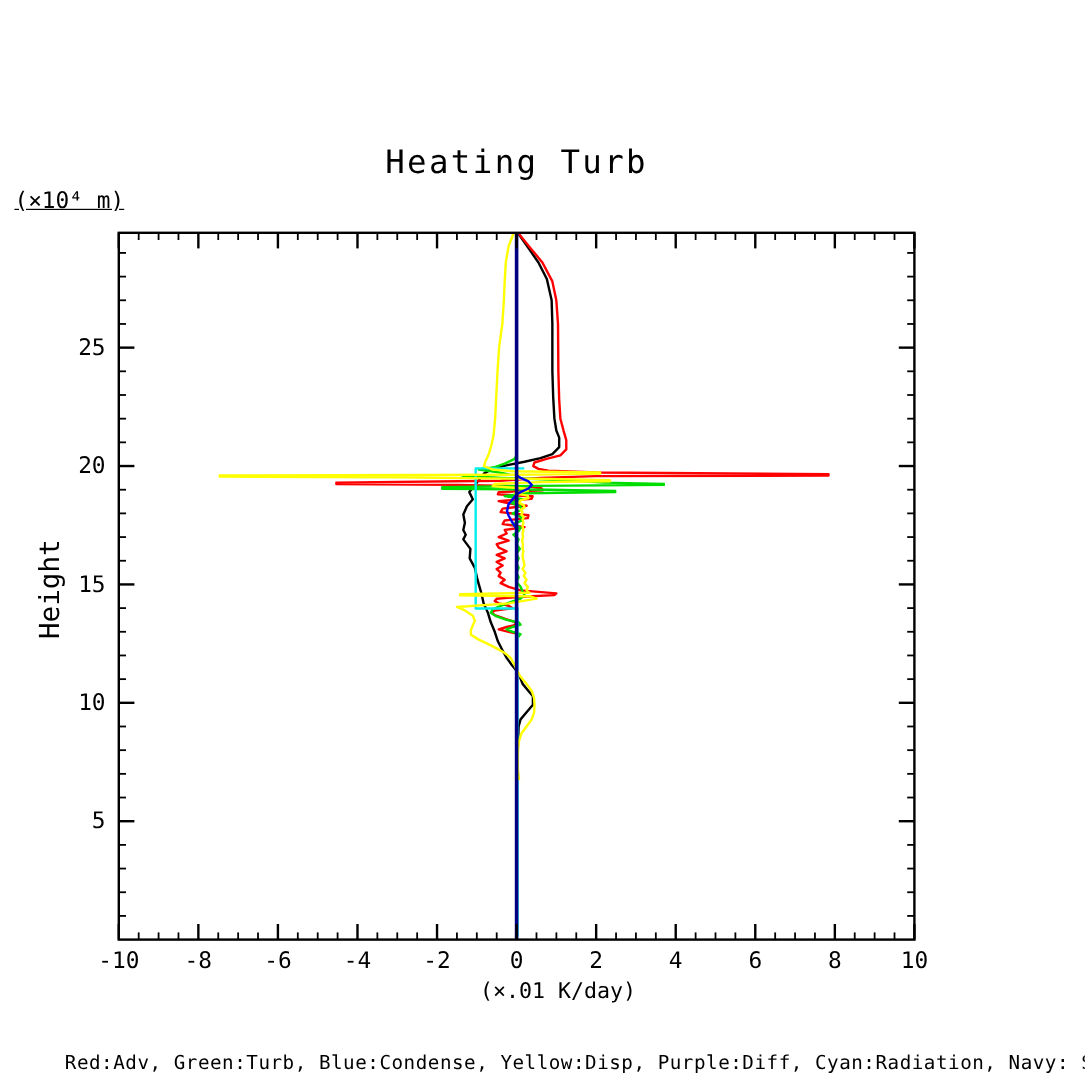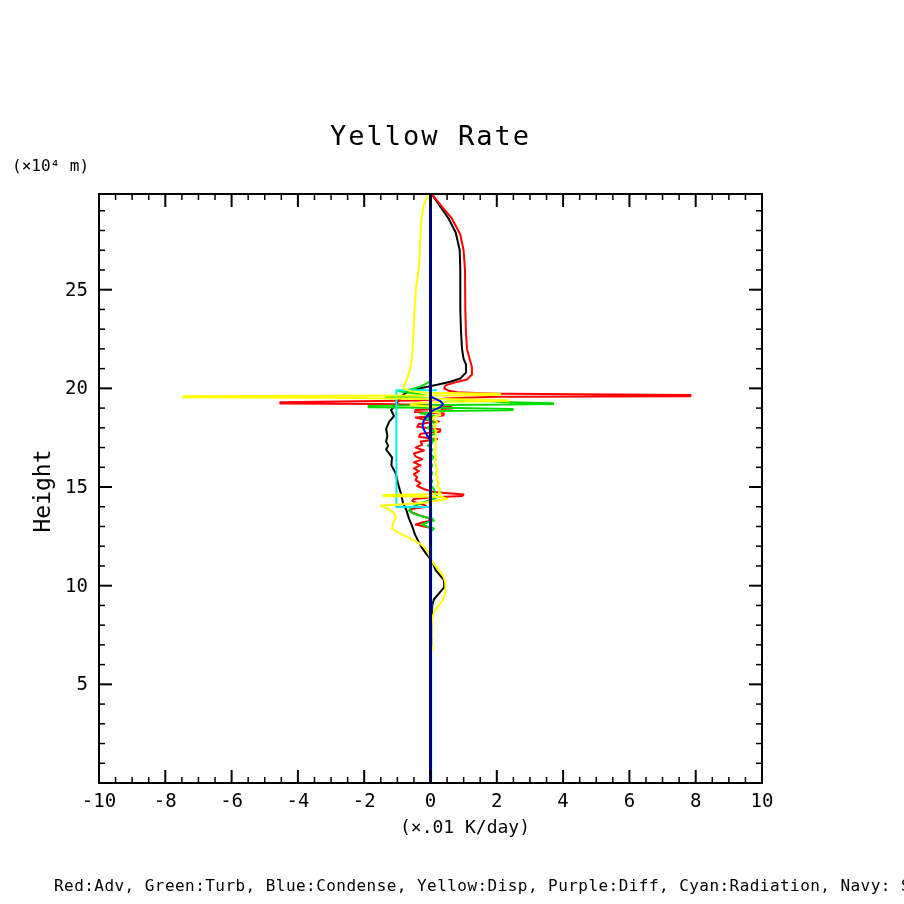--- a/index.html
+++ b/index.html
@@ -1,30 +1,30 @@
 <!DOCTYPE html>
 <html><head>
 <meta charset="utf-8">
 <style>
   html,body{margin:0;padding:0;}
   body{width:904px;height:904px;position:relative;background:#ffffff;overflow:hidden;
        font-family:"DejaVu Sans Mono","Liberation Mono",monospace;color:#000;}
   .abs{position:absolute;}
   .title{left:99px;top:120px;width:663px;text-align:center;font-size:27px;letter-spacing:2px;}
-  .y-unit{left:12px;top:156px;font-size:16px;}
+  .y-unit{left:12px;top:156px;font-size:19px;text-decoration:underline;}
   .x-unit{left:400px;top:816px;width:392px;font-size:18px;}
   .y-label{left:-18px;top:478px;width:120px;text-align:center;font-size:23px;
            transform:rotate(-90deg);transform-origin:center center;}
   .legend{left:54px;top:876px;width:850px;font-size:16px;letter-spacing:0.45px;white-space:pre;}
   svg{position:absolute;left:0;top:0;}
 </style>
 </head>
 <body>
 
-<div class="abs title">Yellow Rate</div>
+<div class="abs title">Heating Turb</div>
 <div class="abs y-unit">(×10⁴ m)</div>
 <div class="abs y-label">Height</div>
 <div class="abs x-unit">(×.01 K/day)</div>
 <svg id="plot" width="904" height="904">
     <g>
       <polyline points="432.2,195.0 440.4,206.8 448.7,218.7 455.7,232.5 459.7,250.2 460.3,270.0 460.3,309.4 461.0,331.1 462.0,348.9 463.6,358.8 466.0,364.7 466.0,372.6 460.3,378.5 450.4,381.8 437.1,384.8 423.9,387.4 410.6,390.3 403.0,394.9 397.4,402.2 391.1,410.1 394.0,416.0 389.1,421.9 386.1,428.8 387.4,435.7 386.1,441.6 388.1,445.6 386.1,449.5 392.0,457.4 391.4,465.3 395.7,473.2 397.4,481.1 399.0,487.0 401.3,494.9 403.0,502.8 406.6,510.7 409.0,518.6 412.3,526.5 414.9,534.4 418.9,542.3 422.2,548.2 426.5,554.1 430.5,559.0 433.2,564.0 435.5,569.9 440.4,575.8 444.1,580.2 444.1,587.3 438.8,593.6 433.8,599.5 432.2,605.4 431.8,615.3 431.5,625.1 431.2,635.0 431.8,649.2" fill="none" stroke="#000000" stroke-width="2" stroke-linejoin="round" stroke-linecap="round"></polyline>
       <polyline points="432.5,195.0 442.1,206.8 452.0,218.7 460.3,234.5 463.6,250.2 465.0,270.0 465.3,309.4 466.0,333.1 467.0,348.9 469.6,358.8 471.9,366.7 471.9,374.5 467.0,379.5 455.4,382.4 445.4,385.4 444.4,388.4 448.7,390.7 457.0,392.3 496.8,393.7 690.4,395.1 690.4,396.3 496.8,396.8 450.4,398.2 437.1,399.2 417.2,400.6 280.3,402.2 280.3,403.4 380.8,404.1 440.4,405.3 451.1,406.9 452.4,408.5 415.6,410.1 414.9,412.0 443.8,413.6 443.1,415.6 415.6,417.6 423.9,419.5 438.8,421.5 418.9,423.9 417.2,426.8 440.4,429.4 439.8,431.8 420.6,433.7 418.9,436.7 437.1,439.3 420.6,441.6 422.2,444.6 415.6,447.6 423.9,450.5 413.9,453.5 415.6,456.4 422.2,459.4 413.9,462.4 420.6,465.3 413.9,468.3 418.9,471.2 413.9,474.2 417.2,477.2 415.6,480.1 420.6,483.1 417.2,486.0 423.9,489.0 433.8,492.0 463.6,494.5 462.0,495.9 433.8,497.3 413.9,498.9 412.3,500.8 415.6,502.8 423.9,504.8 427.2,506.8 412.3,508.7 409.9,510.7 412.3,512.7 420.6,515.6 428.8,518.2 430.5,520.6 422.2,522.5 415.6,524.5 423.9,526.5 428.8,527.5" fill="none" stroke="#ff0000" stroke-width="2" stroke-linejoin="round" stroke-linecap="round"></polyline>
       <polyline points="430.5,379.5 428.8,382.4 420.6,386.4 412.3,389.3 399.0,391.3 413.9,393.3 423.9,395.3 385.7,397.2 447.1,399.2 480.2,400.6 503.4,402.2 553.2,403.2 553.2,404.1 447.1,404.9 368.5,406.1 368.5,407.3 457.0,408.1 512.7,409.1 512.7,410.1 437.1,411.1 420.6,413.4 435.5,416.0 425.5,418.9 433.8,421.9 434.5,424.9 427.2,427.8 433.8,430.8 435.5,433.7 427.2,436.7 433.8,439.7 432.2,442.6 427.8,445.6 432.2,449.5 430.5,453.5 433.2,457.4 430.5,461.4 432.2,465.3 430.5,469.3 432.2,473.2 430.5,477.2 432.2,481.1 430.5,485.0 433.8,489.0 435.5,492.9 437.1,495.9 433.8,498.9 425.5,501.8 417.2,504.8 410.6,507.7 409.0,510.7 413.9,513.7 422.2,516.6 432.2,518.6 433.8,520.6 427.2,522.5 422.2,524.5 427.2,526.5 433.8,528.5 432.2,530.4" fill="none" stroke="#00dd00" stroke-width="2" stroke-linejoin="round" stroke-linecap="round"></polyline>
       <polyline points="436.1,390.3 396.4,390.3 396.4,507.1 431.2,507.1 431.2,780.0" fill="none" stroke="#00eeee" stroke-width="2" stroke-linejoin="round" stroke-linecap="round"></polyline>
       <polyline points="427.8,195.0 423.9,204.9 421.5,218.7 420.6,234.5 419.9,250.2 418.6,270.0 415.9,289.7 414.6,309.4 413.6,329.2 412.6,348.9 411.3,362.7 409.6,370.6 407.3,378.5 404.6,384.4 403.3,388.4 410.6,391.3 427.2,392.7 500.1,393.7 500.1,394.7 447.1,395.5 183.2,396.3 183.2,397.2 331.1,397.8 457.0,399.2 508.4,400.2 508.4,401.0 450.4,401.8 412.3,403.2 410.6,405.1 437.1,407.1 439.8,409.1 428.8,411.1 439.8,413.0 440.4,415.0 433.8,417.0 432.2,418.9 436.5,420.9 437.1,422.9 433.8,424.9 435.5,426.8 434.5,428.8 436.5,430.8 435.5,432.8 436.1,435.7 435.5,438.7 436.1,441.6 435.5,444.6 435.8,447.6 435.1,450.5 435.8,453.5 435.5,456.4 436.1,459.4 435.5,462.4 435.8,465.3 436.5,468.3 437.1,471.2 435.5,474.2 437.8,477.2 436.5,480.1 438.8,483.1 437.1,486.0 439.8,489.0 438.8,492.0 441.1,493.9 383.4,495.1 383.4,496.1 442.1,496.9 447.1,498.9 423.9,502.8 380.8,505.8 387.4,508.7 394.0,513.1 395.7,517.2 394.0,521.2 392.4,525.1 392.4,529.0 399.0,533.0 405.6,536.2 413.9,540.3 420.6,544.2 425.5,548.2 428.8,554.1 430.5,558.3 433.8,564.0 438.8,569.9 443.1,575.8 445.1,581.7 445.4,587.7 445.1,593.6 443.1,599.5 438.8,605.4 434.5,611.3 432.5,617.3 431.8,623.2 431.5,631.1 431.5,639.0 431.8,644.9 432.5,649.2" fill="none" stroke="#ffff00" stroke-width="2" stroke-linejoin="round" stroke-linecap="round"></polyline>

